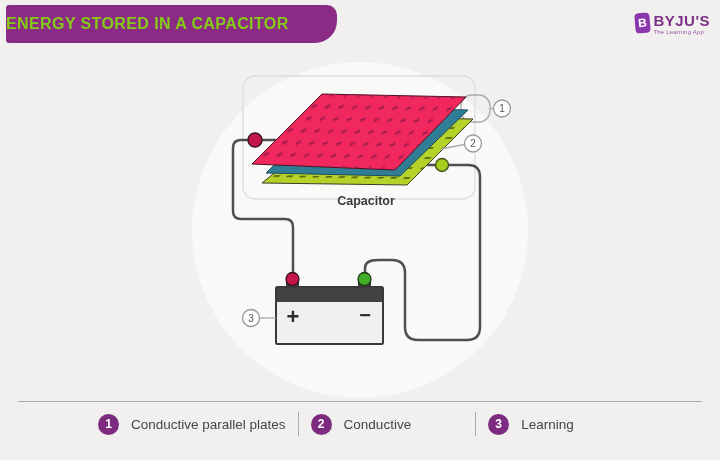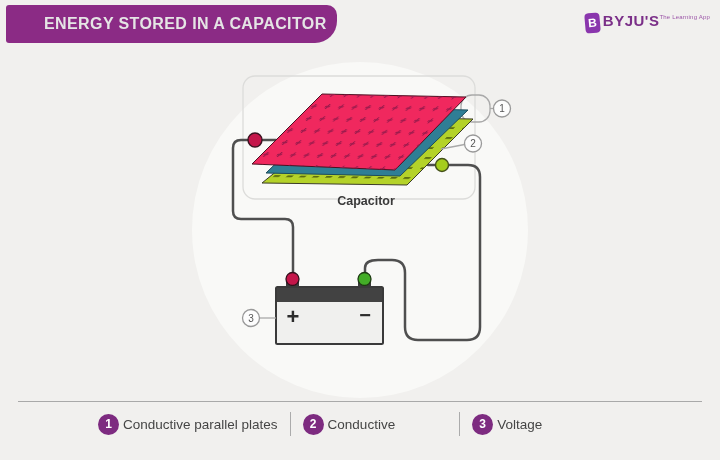--- a/index.html
+++ b/index.html
@@ -2,38 +2,38 @@
 <html><head>
 <meta charset="utf-8">
 <style>
   html,body{margin:0;padding:0;}
   body{width:720px;height:460px;background:#f1f0ee;font-family:"Liberation Sans",sans-serif;position:relative;overflow:hidden;}
   .stage{position:absolute;inset:0;}
 
   
   .banner{position:absolute;left:6px;top:5px;width:331px;height:38px;background:#8b2b85;
           border-radius:3px 10px 22px 3px;display:flex;align-items:center;}
-  .banner h1{margin:0;padding-left:38px;color:#e5e5e5;font-size:16px;font-weight:700;letter-spacing:.4px;white-space:nowrap;}
+  .banner h1{margin:0;color:#84cc16;font-size:16px;font-weight:700;letter-spacing:.4px;white-space:nowrap;}
 
   .logo{position:absolute;right:10px;top:13px;display:flex;align-items:flex-start;gap:3px;}
   .logo-badge{width:15px;height:20px;background:#8a36ad;border-radius:4px;transform:rotate(-5deg);
               display:flex;align-items:center;justify-content:center;color:#fff;font-weight:700;font-size:12px;}
-  .logo-text{display:flex;flex-direction:row;line-height:1;}
+  .logo-text{display:flex;flex-direction:column;line-height:1;}
   .logo-name{color:#7b2f88;font-weight:700;font-size:15px;letter-spacing:.5px;}
   .logo-tag{color:#9c56a8;font-size:6px;margin-top:1px;letter-spacing:.2px;}
 
   
   .diagram{position:absolute;left:0;top:45px;}
 
   
   .divider{position:absolute;left:18px;right:18px;top:401px;height:1px;background:#a9a9a9;}
   .legend{position:absolute;left:98px;top:412px;display:flex;align-items:center;}
   .badge{width:21px;height:21px;border-radius:50%;background:#7d2b80;color:#fff;font-size:12px;font-weight:700;
          display:flex;align-items:center;justify-content:center;flex:0 0 auto;}
-  .legend-label{margin-left:4px;font-size:13.5px;color:#454545;white-space:nowrap;}
+  .legend-label{margin-left:12px;font-size:13.5px;color:#454545;white-space:nowrap;}
   .sep{width:1px;height:24px;background:#ababab;margin:0 12px;}
   .sep.far{margin-left:64px;}
 </style>
 </head>
 <body>
 
 <div class="stage">
 
   <div class="banner">
     <h1>ENERGY STORED IN A CAPACITOR</h1>
@@ -115,16 +115,16 @@
 
   <div class="divider"></div>
   <div class="legend">
     <span class="badge">1</span>
     <span class="legend-label">Conductive parallel plates</span>
     <span class="sep"></span>
     <span class="badge">2</span>
     <span class="legend-label">Conductive</span>
     <span class="sep far"></span>
     <span class="badge">3</span>
-    <span class="legend-label">Voltage</span>
+    <span class="legend-label">Learning</span>
   </div>
 
 </div>
 
 </body></html>

